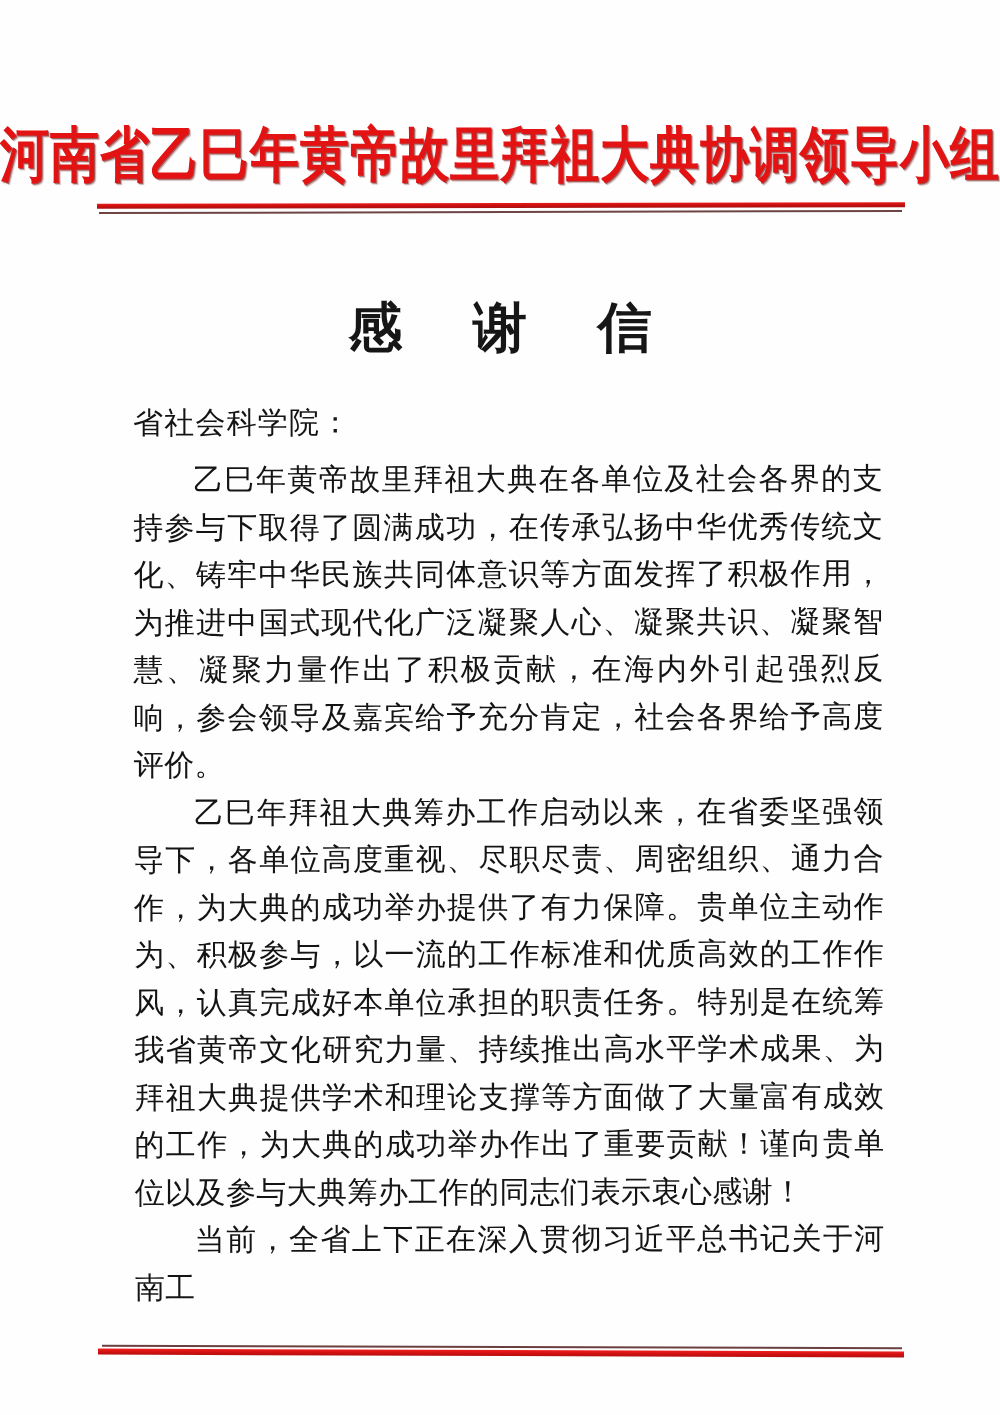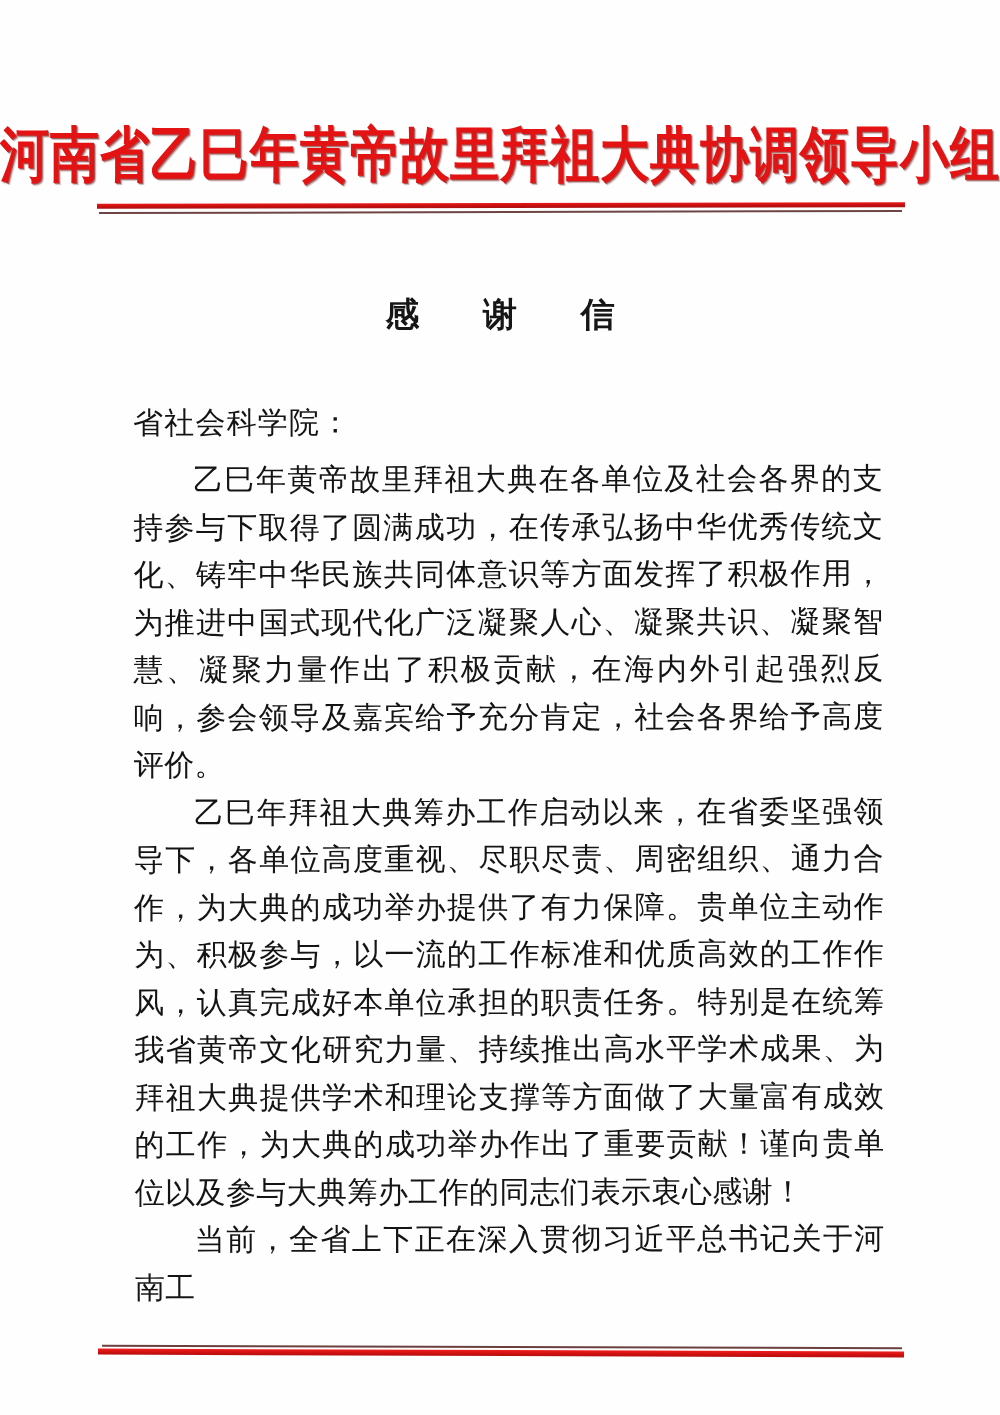--- a/index.html
+++ b/index.html
@@ -71,21 +71,21 @@
   }
 
   
   .doc-title {
     position: absolute;
     top: 292px;
     left: 0;
     width: 1000px;
     text-align: center;
     font-family: "DejaVu Sans", "Liberation Sans", sans-serif;
-    font-size: 34px;
+    font-size: 54px;
     font-weight: bold;
     letter-spacing: 26px;
     text-indent: 26px;
     color: #161616;
   }
 
   
   .body-block {
     position: absolute;
     top: 398px;

